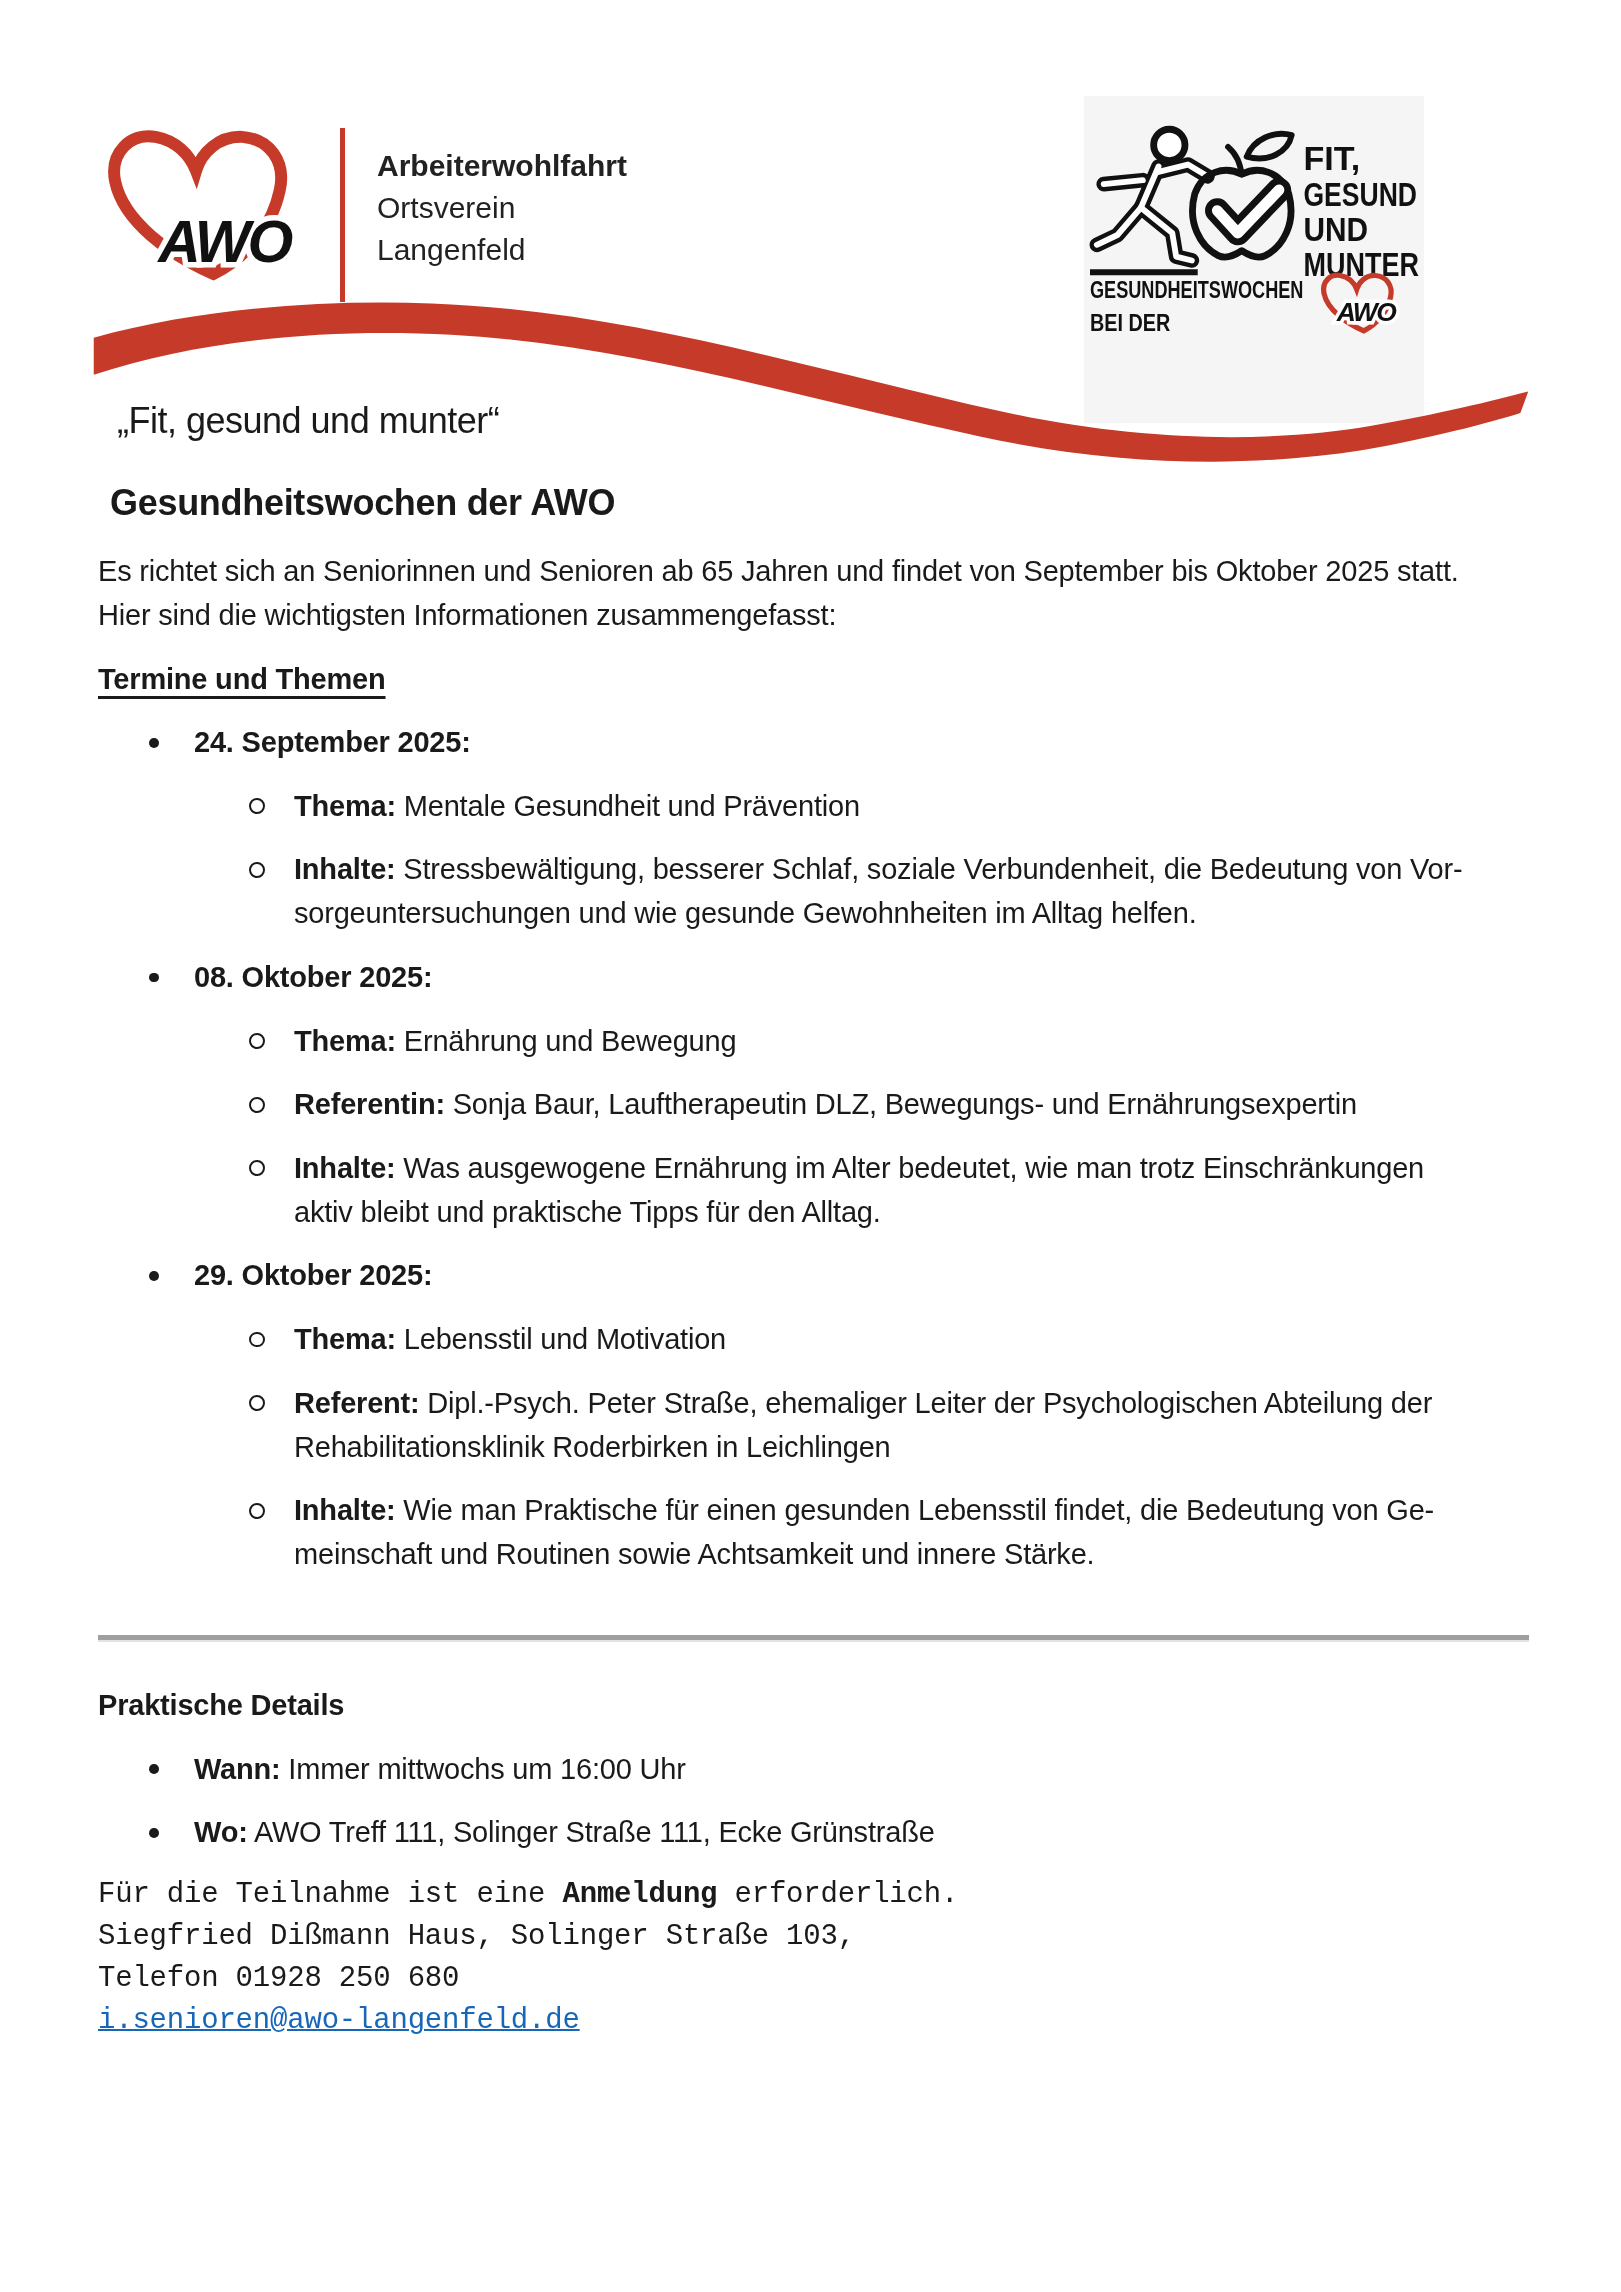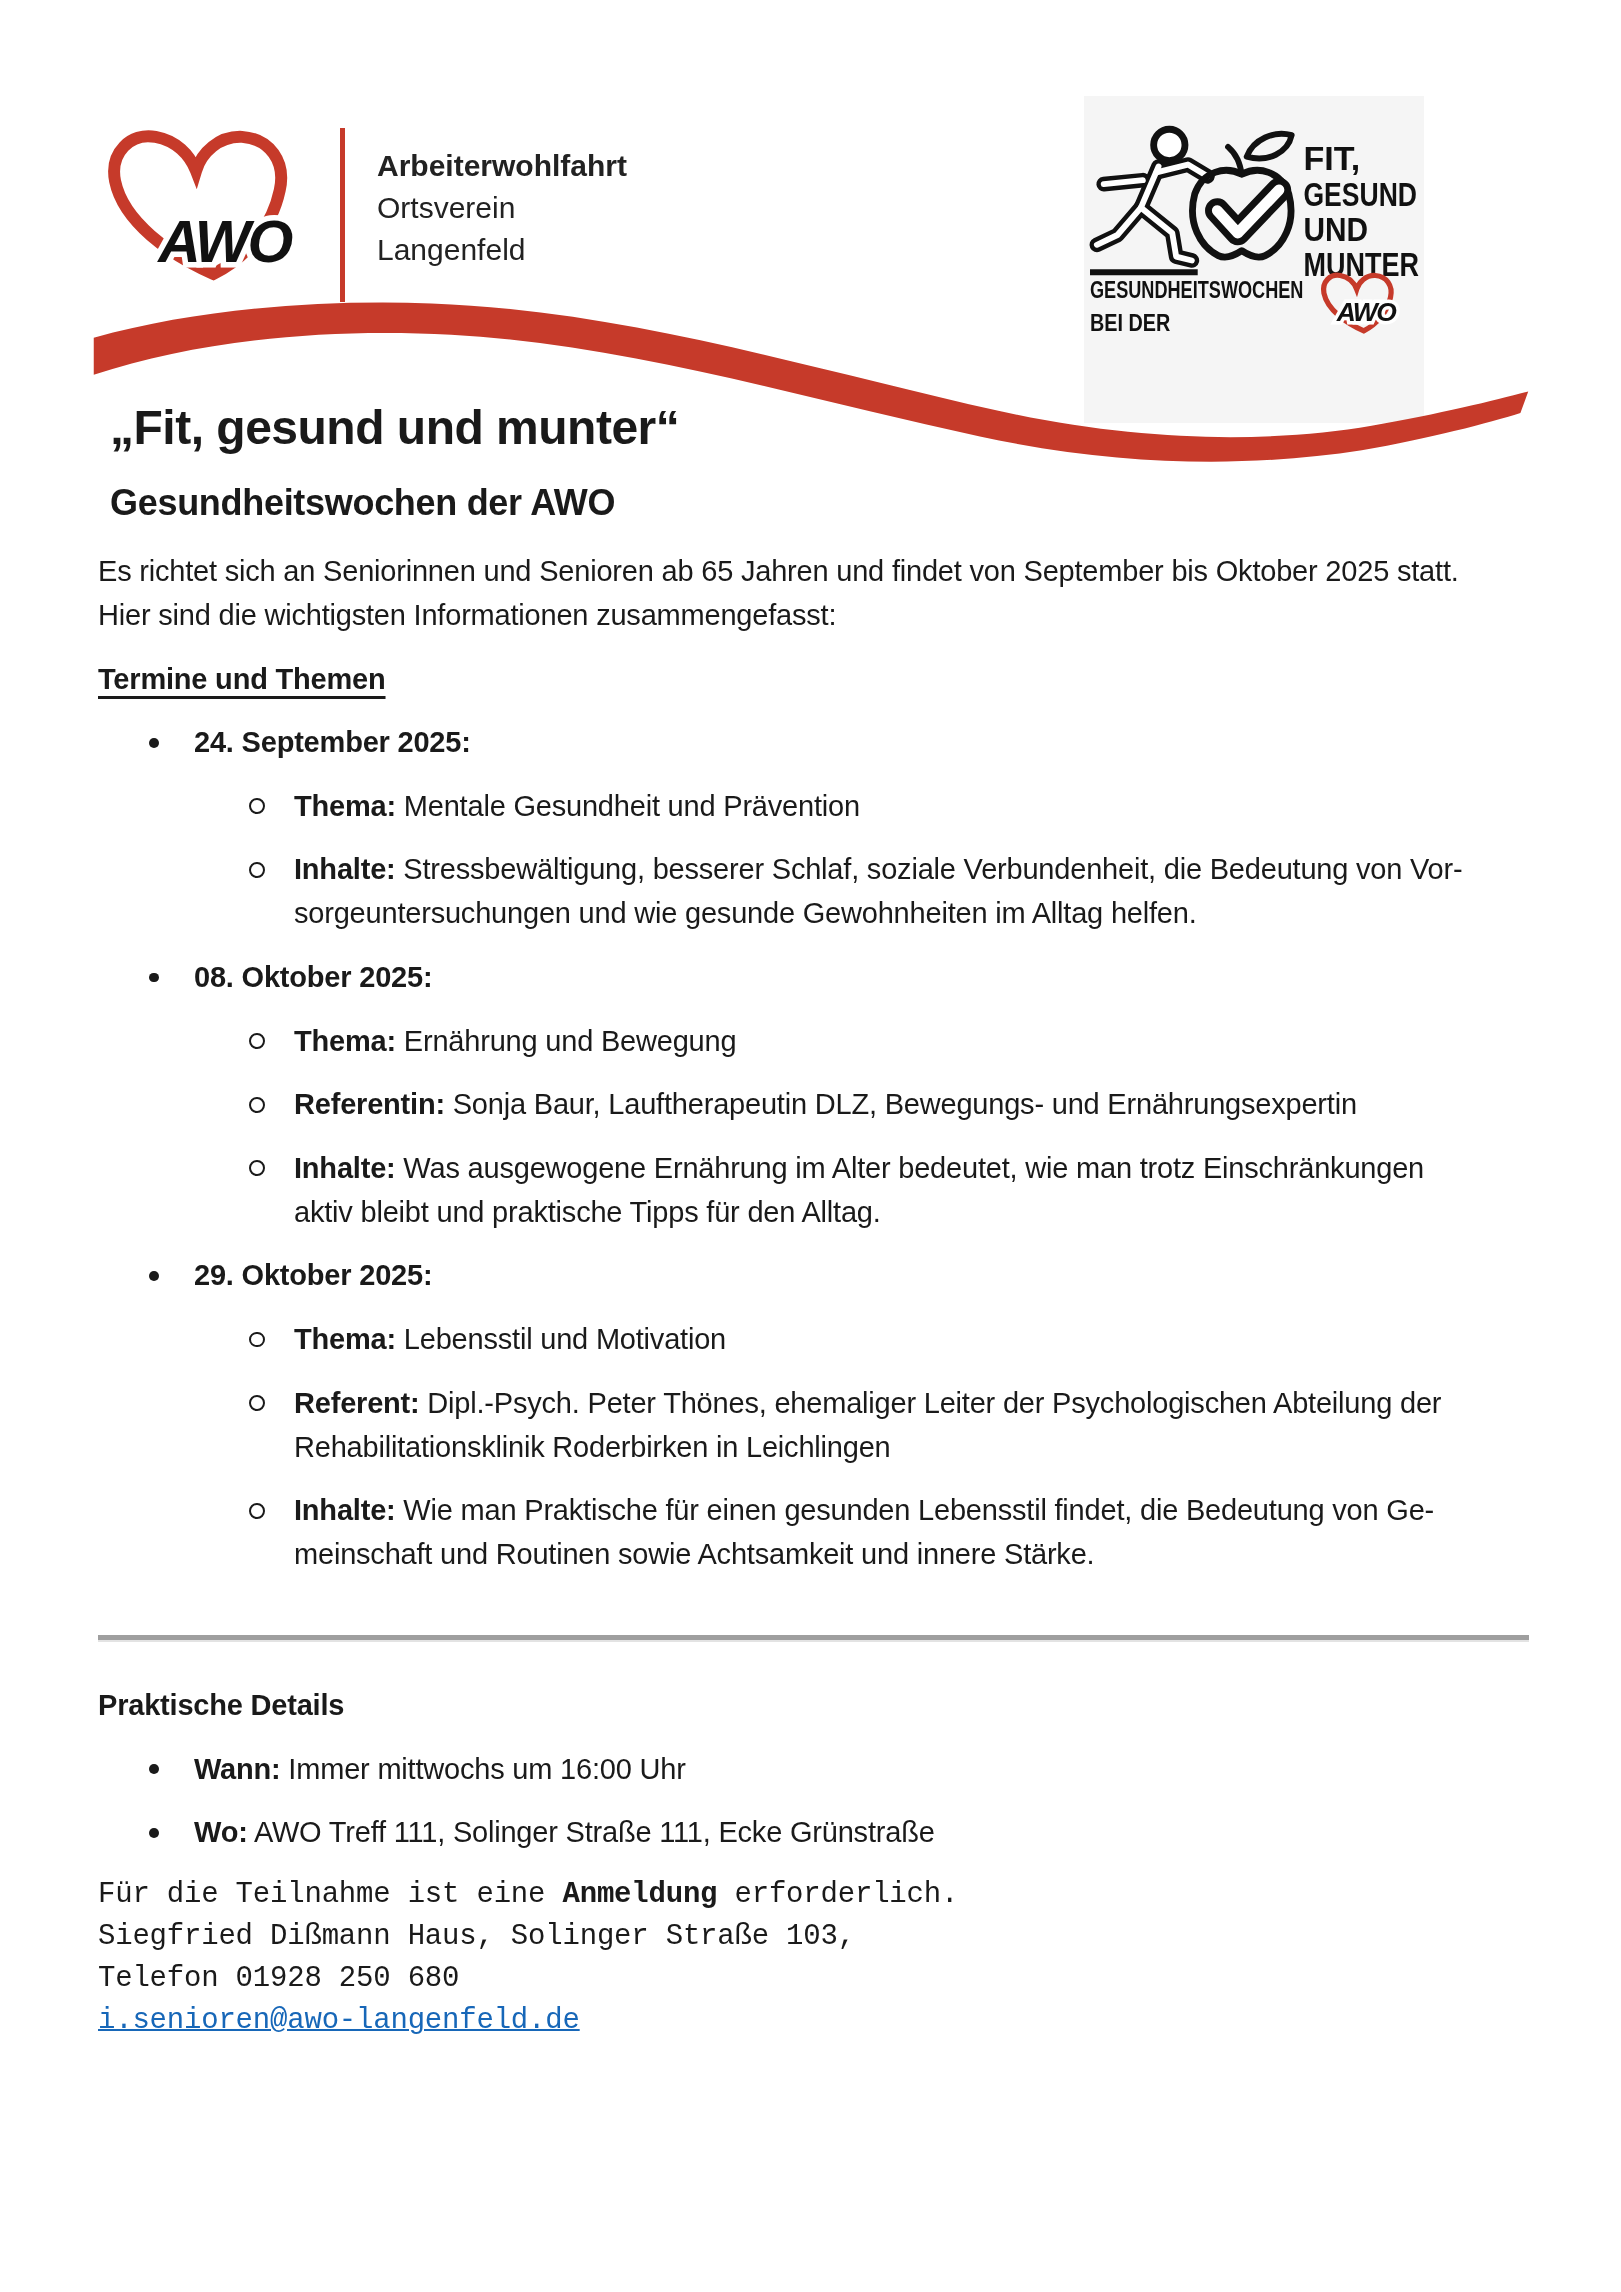--- a/index.html
+++ b/index.html
@@ -19,21 +19,21 @@
   .org-logo{position:absolute;left:103px;top:118px;width:549px;height:196px;}
   .org-logo svg{position:absolute;left:0;top:5.9px;}
   .org-divider{position:absolute;left:237px;top:9.8px;width:4.9px;height:174px;background:var(--accent);}
   .org-text{position:absolute;left:274px;top:27.4px;font-size:30px;line-height:42px;color:#222;}
   .org-text .l0{font-weight:bold;}
   .campaign-logo{
     position:absolute;left:1084px;top:96px;width:340px;height:327px;
     background:var(--logo-bg);
   }
   .wave{position:absolute;left:0;top:274px;width:1621px;height:235px;z-index:3;pointer-events:none;}
-  .doc-title{position:absolute;left:110px;top:400px;font-size:48px;font-weight:bold;letter-spacing:-0.5px;z-index:4;}
+  .doc-title{position:absolute;left:117px;top:400px;font-size:36px;font-weight:normal;letter-spacing:-0.5px;z-index:4;}
   .doc-subtitle{position:absolute;left:110px;top:482px;font-size:36px;font-weight:bold;letter-spacing:-0.3px;z-index:4;}
   
   #content{
     position:absolute;left:98px;top:549px;width:1431px;
     font-size:29px;letter-spacing:-0.2px;color:var(--text);
   }
   .line{white-space:nowrap;height:44px;line-height:44px;}
   .blk{margin-bottom:19.6px;}
   .b{font-weight:bold;}
   .section-heading{font-weight:bold;text-decoration:underline;text-decoration-thickness:2.5px;text-underline-offset:6.9px;}
@@ -154,21 +154,21 @@
     <div class="line"><span>aktiv bleibt und praktische Tipps für den Alltag.</span></div>
   </div>
 
   <div class="blk li1">
     <div class="line b">29. Oktober 2025:</div>
   </div>
   <div class="blk li2">
     <div class="line"><span class="b">Thema:</span><span> Lebensstil und Motivation</span></div>
   </div>
   <div class="blk li2">
-    <div class="line"><span class="b">Referent:</span><span> Dipl.-Psych. Peter Thönes, ehemaliger Leiter der Psychologischen Abteilung der</span></div>
+    <div class="line"><span class="b">Referent:</span><span> Dipl.-Psych. Peter Straße, ehemaliger Leiter der Psychologischen Abteilung der</span></div>
     <div class="line"><span>Rehabilitationsklinik Roderbirken in Leichlingen</span></div>
   </div>
   <div class="blk li2">
     <div class="line"><span class="b">Inhalte:</span><span> Wie man Praktische für einen gesunden Lebensstil findet, die Bedeutung von Ge-</span></div>
     <div class="line"><span>meinschaft und Routinen sowie Achtsamkeit und innere Stärke.</span></div>
   </div>
 
   <div class="divider"></div>
 
   <div class="blk line h2">Praktische Details</div>

